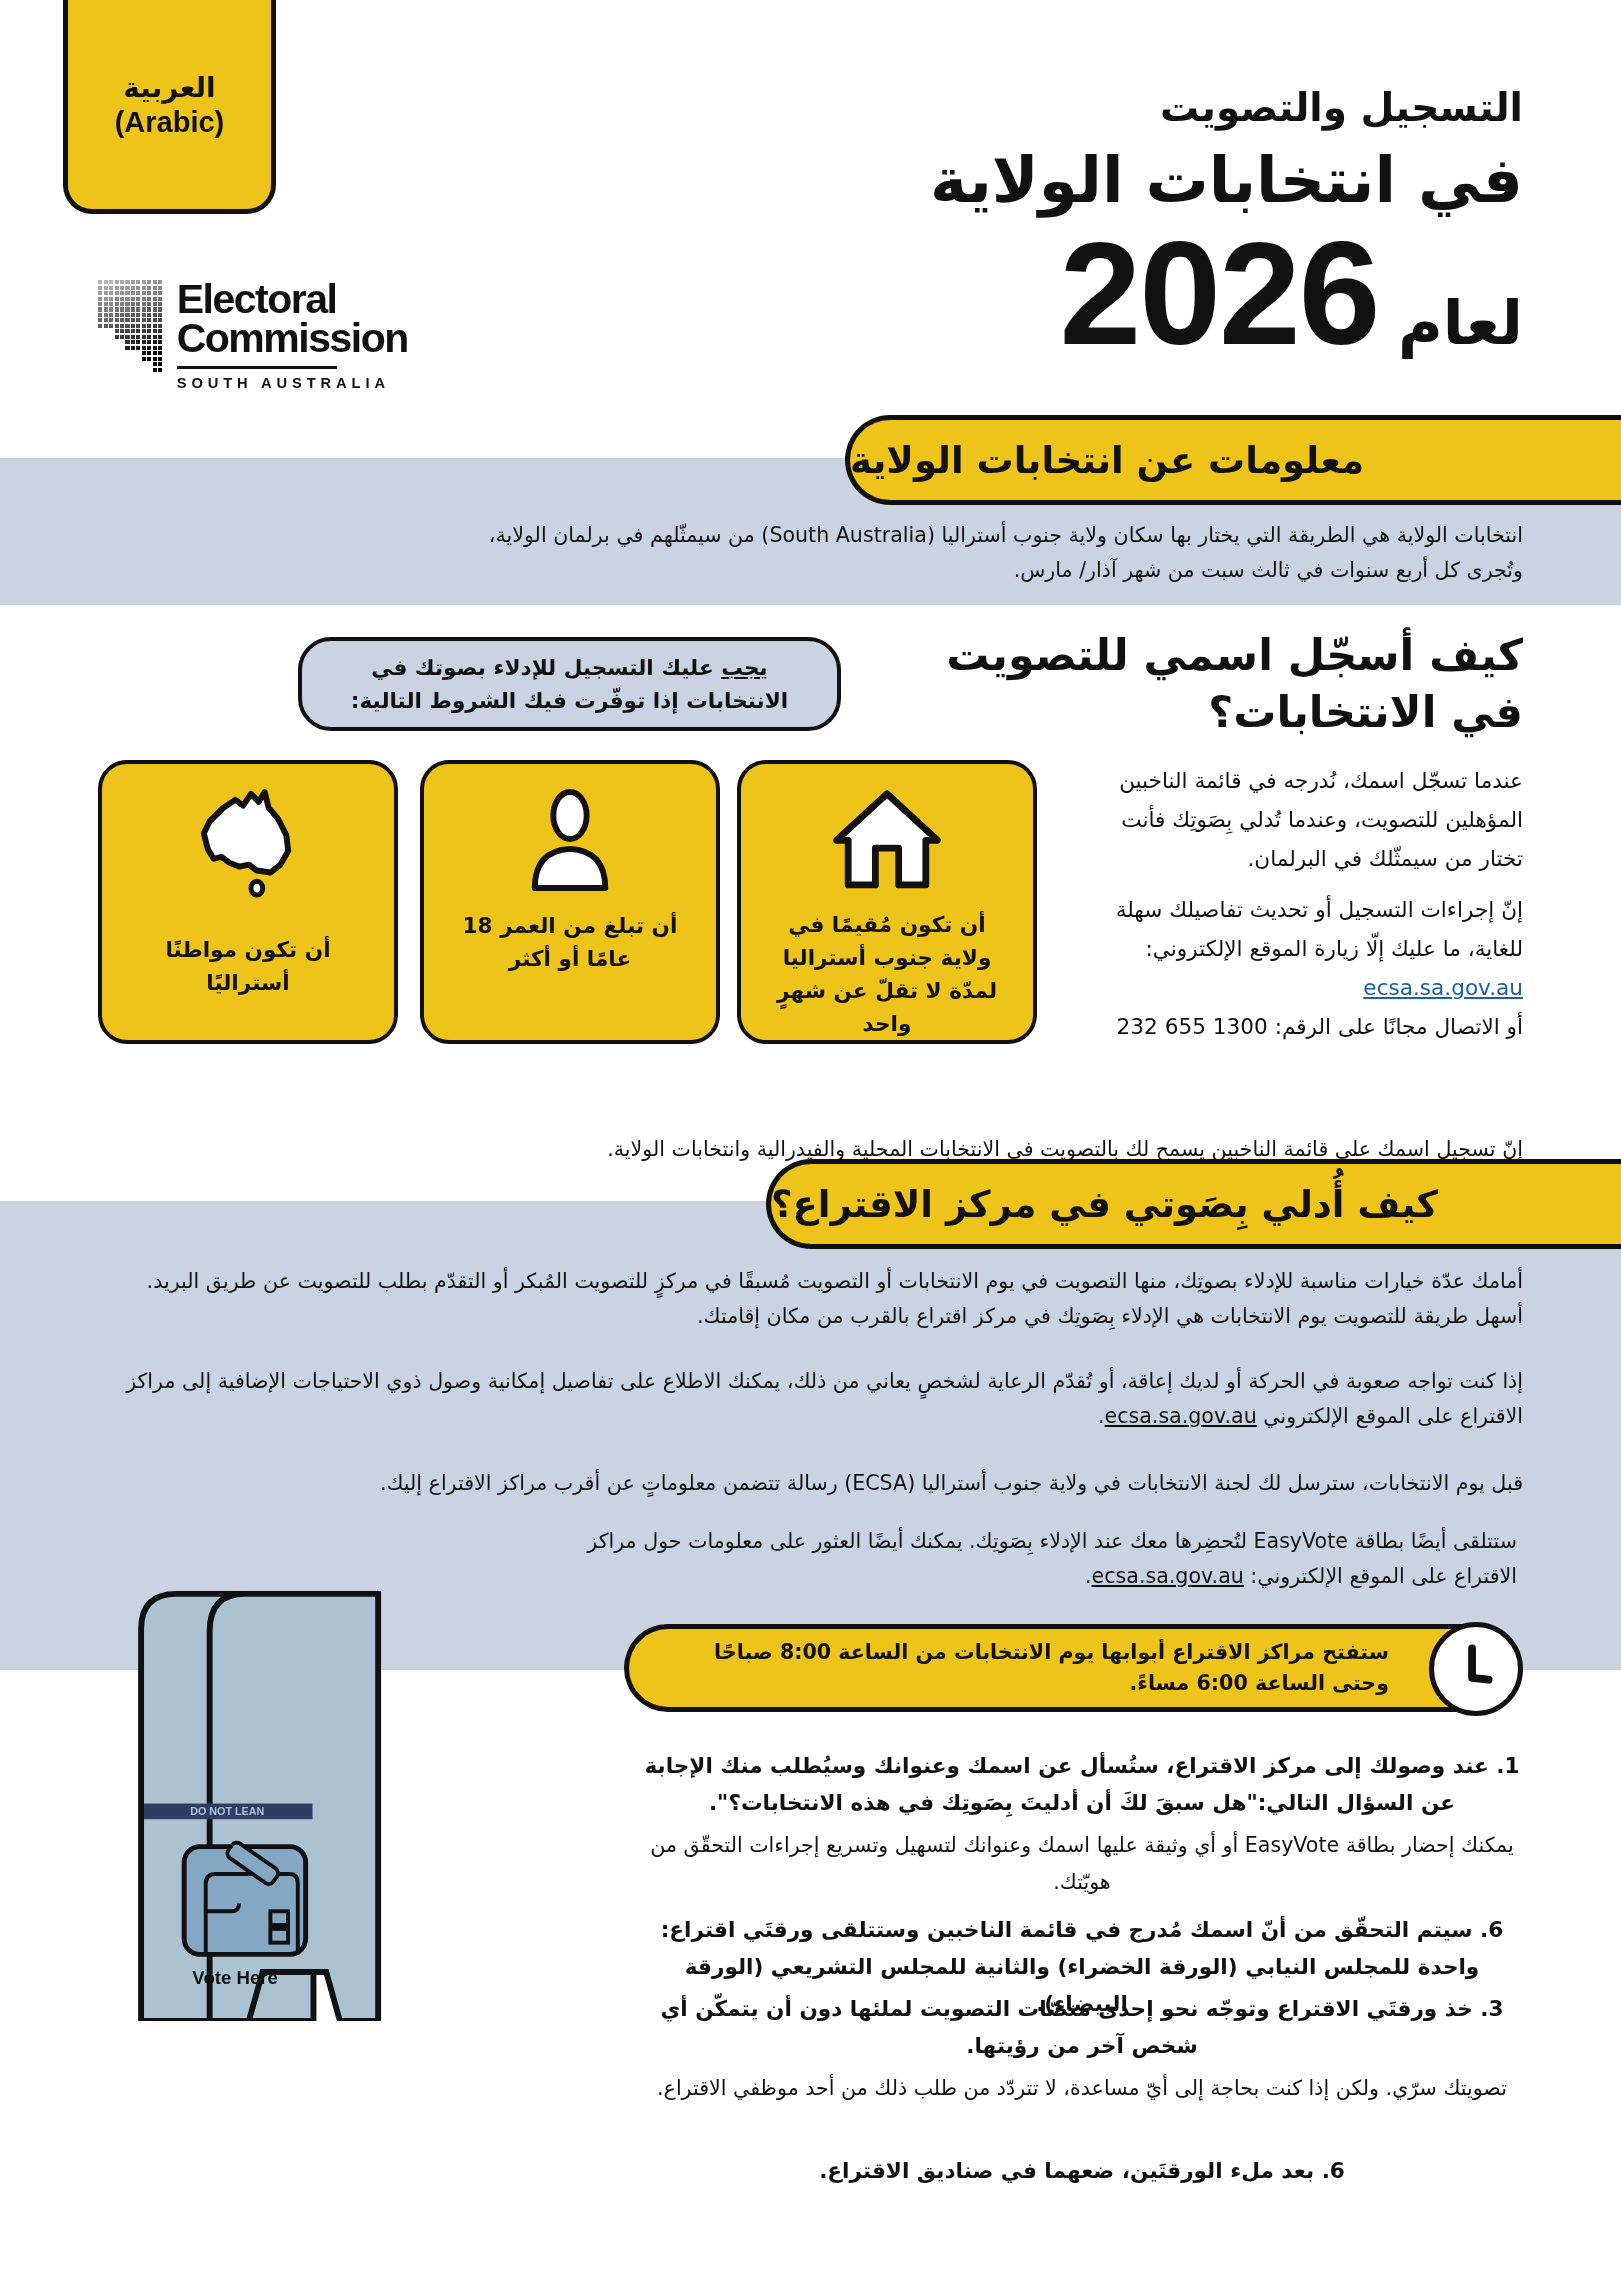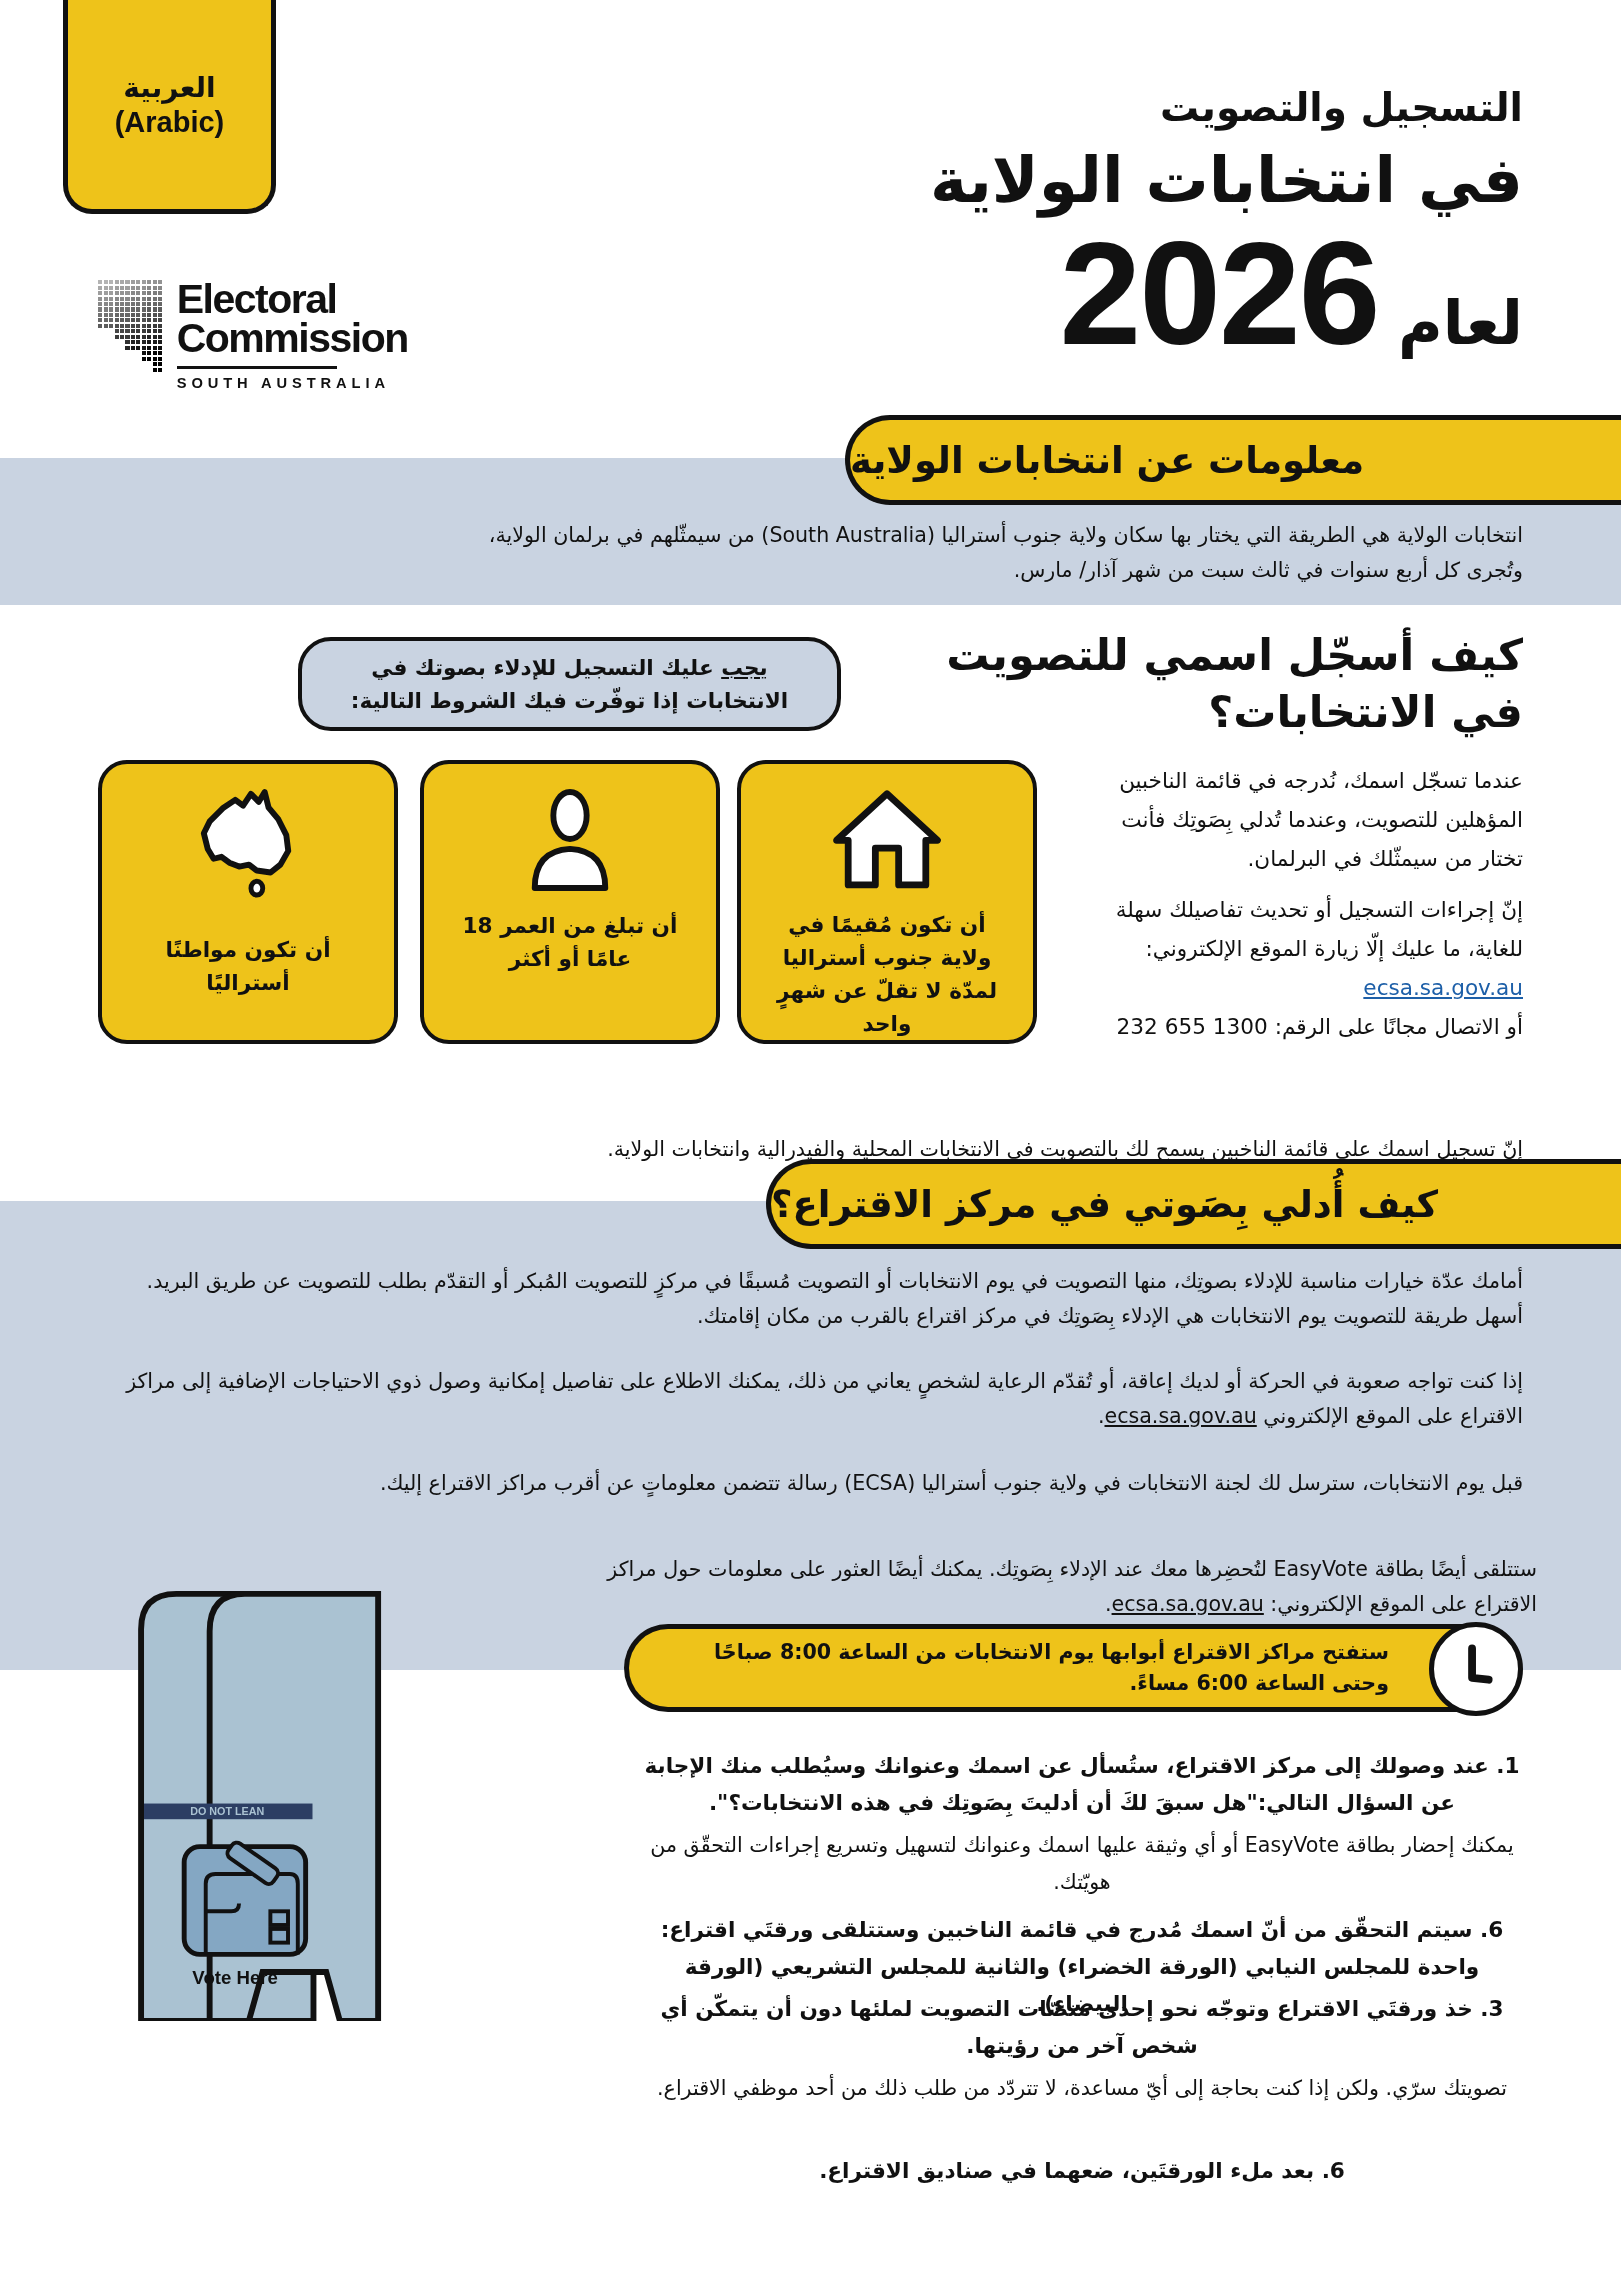--- a/index.html
+++ b/index.html
@@ -302,21 +302,21 @@
 
 <div class="pill yellow" style="left:766px;top:1159px;width:863px;height:90px;">
   <h2>كيف أُدلي بِصَوتي في مركز الاقتراع؟</h2>
 </div>
 
 <div class="para" style="right:98px;top:1264px;width:1421px;">أمامك عدّة خيارات مناسبة للإدلاء بصوتِك،  منها التصويت في يوم الانتخابات أو التصويت مُسبقًا في مركزٍ للتصويت المُبكر أو التقدّم بطلب للتصويت عن طريق البريد. أسهل طريقة للتصويت يوم الانتخابات هي الإدلاء بِصَوتِك في مركز اقتراع بالقرب من مكان إقامتك.</div>
 <div class="para" style="right:98px;top:1364px;width:1421px;">
   <span>إذا كنت تواجه صعوبة في الحركة أو لديك إعاقة، أو تُقدّم الرعاية لشخصٍ يعاني من ذلك، يمكنك الاطلاع على تفاصيل إمكانية وصول ذوي الاحتياجات الإضافية إلى مراكز الاقتراع على الموقع الإلكتروني </span><u>ecsa.sa.gov.au</u>.
 </div>
 <div class="para" style="right:98px;top:1466px;width:1421px;">قبل يوم الانتخابات، سترسل لك لجنة الانتخابات في ولاية جنوب أستراليا (ECSA) رسالة تتضمن معلوماتٍ عن أقرب مراكز الاقتراع إليك.</div>
-<div class="para" style="right:84px;top:1524px;width:980px;margin-top:28px;">
+<div class="para" style="right:104px;top:1524px;width:980px;">
   <span>ستتلقى أيضًا بطاقة EasyVote لتُحضِرها معك عند الإدلاء بِصَوتِك. يمكنك أيضًا العثور على معلومات حول مراكز الاقتراع على الموقع الإلكتروني: </span><u>ecsa.sa.gov.au</u>.
 </div>
 
 <div class="clock-pill yellow">
   <div>
     <div>ستفتح مراكز الاقتراع أبوابها يوم الانتخابات من الساعة 8:00 صباحًا</div>
     <div>وحتى الساعة 6:00 مساءً.</div>
   </div>
 </div>
 <div class="clock">

